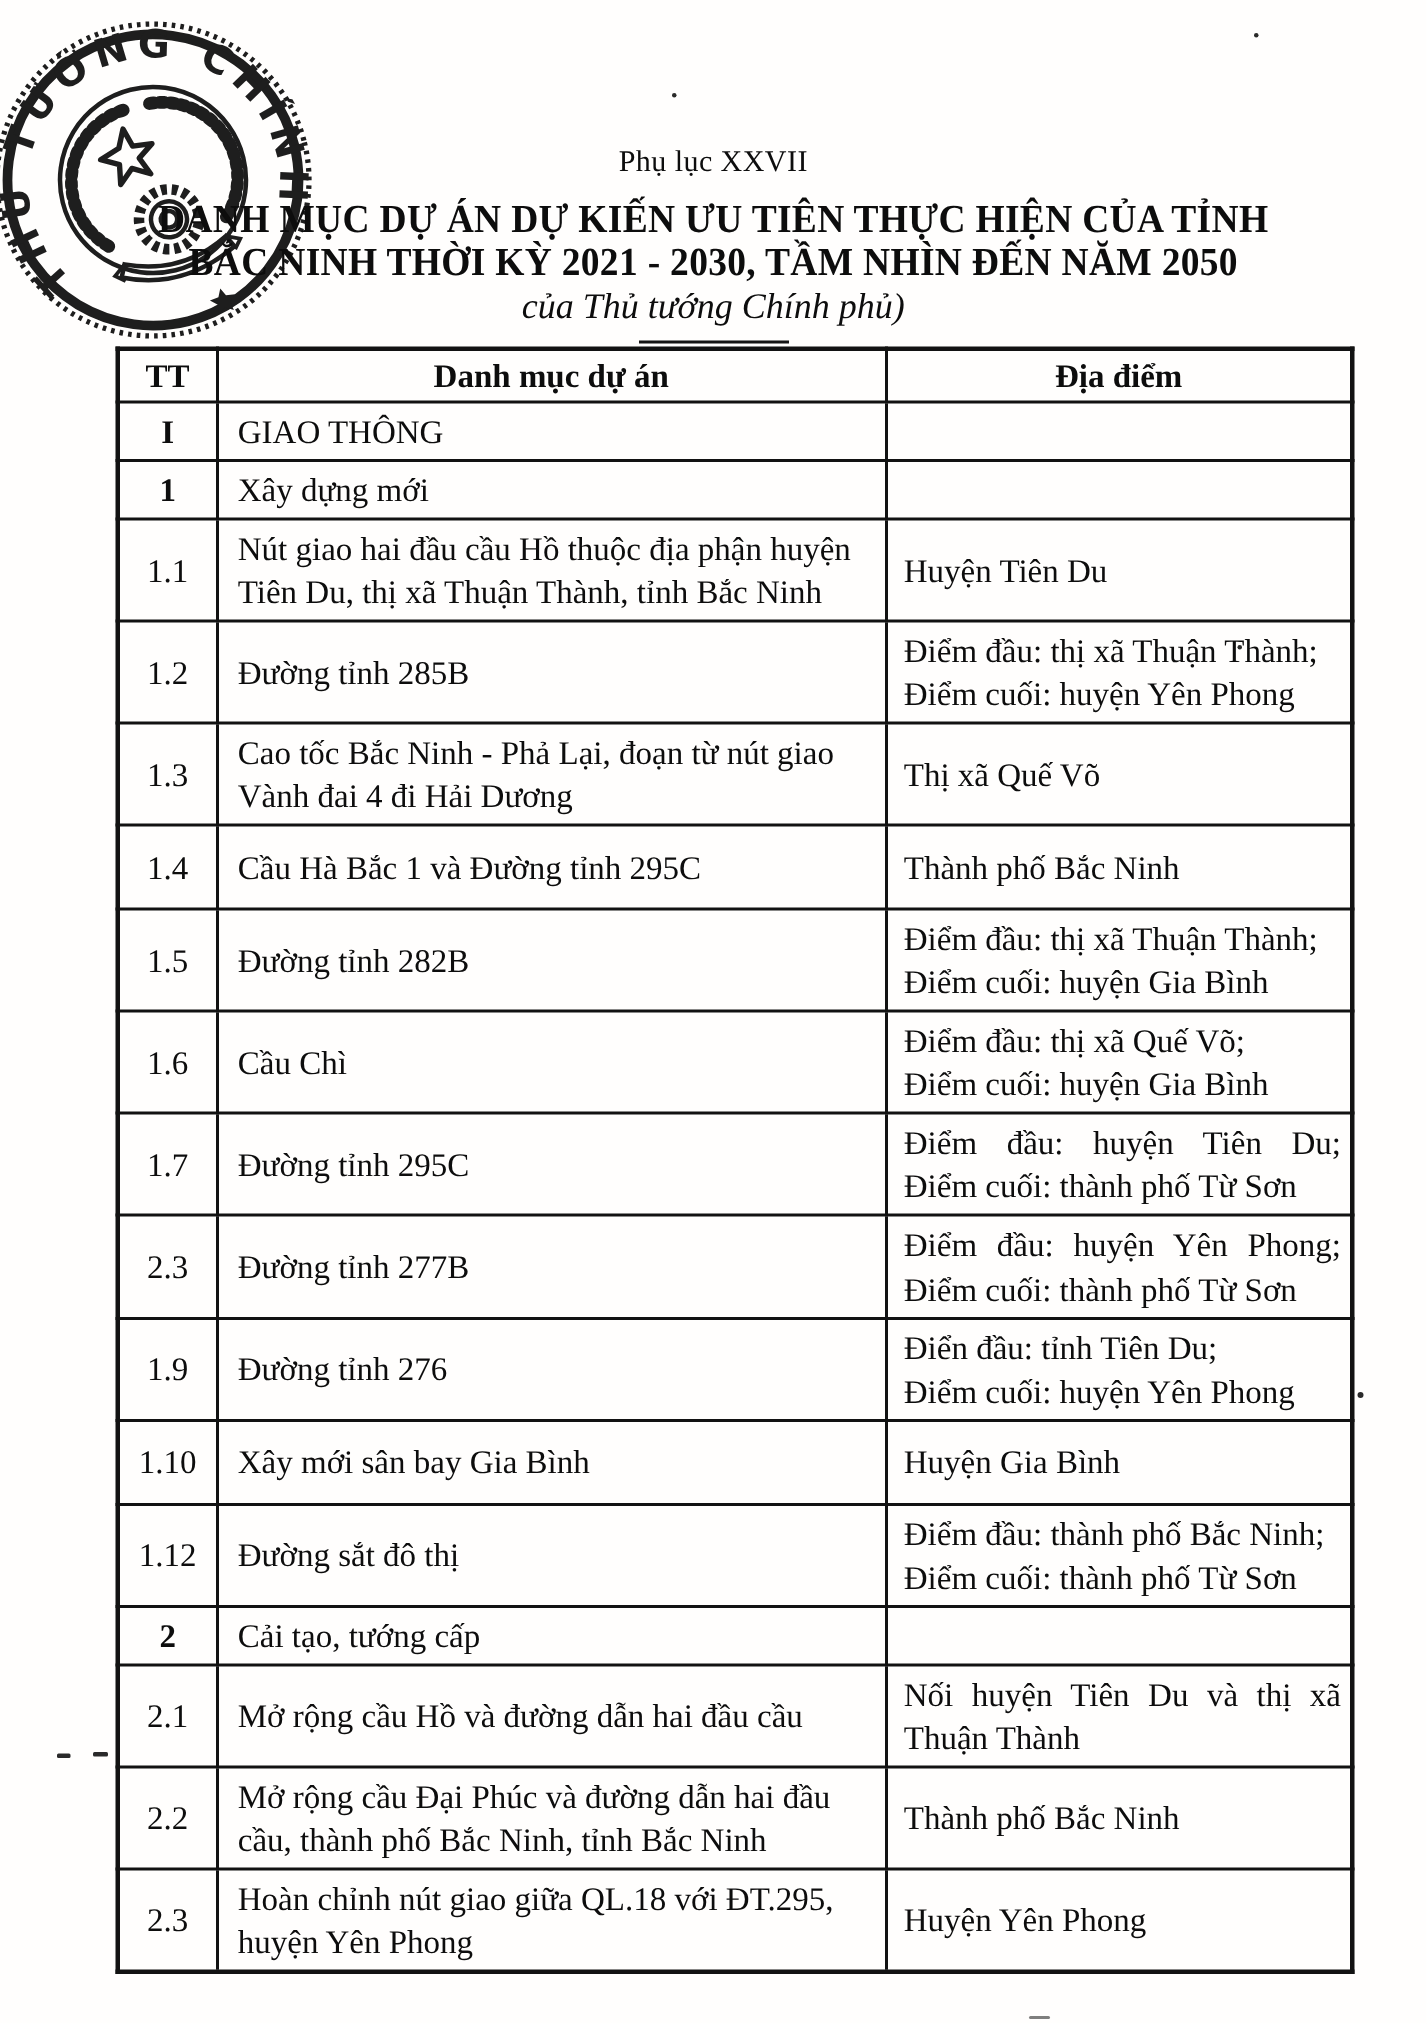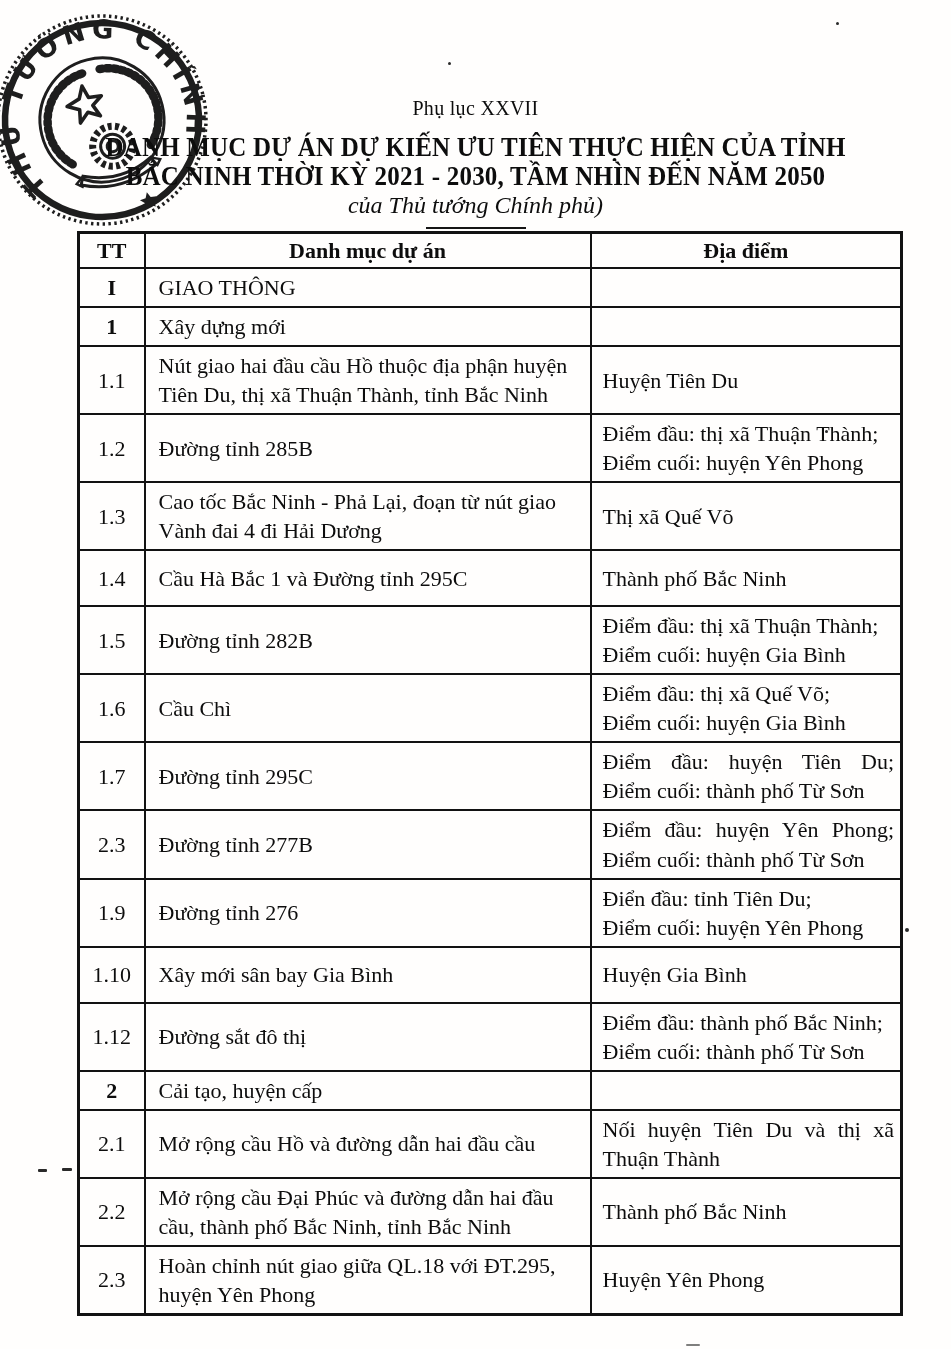--- a/index.html
+++ b/index.html
@@ -221,21 +221,21 @@
         <tr class="normal">
           <td class="cell-tt">1.12</td>
           <td class="cell-project">Đường sắt đô thị</td>
           <td class="cell-location">
             <div class="loc-line">Điểm đầu: thành phố Bắc Ninh;</div>
             <div class="loc-line">Điểm cuối: thành phố Từ Sơn</div>
           </td>
         </tr>
         <tr class="section">
           <td class="cell-tt">2</td>
-          <td class="cell-project">Cải tạo, huyện cấp</td>
+          <td class="cell-project">Cải tạo, tướng cấp</td>
           <td class="cell-location"></td>
         </tr>
         <tr class="normal justify">
           <td class="cell-tt">2.1</td>
           <td class="cell-project">Mở rộng cầu Hồ và đường dẫn hai đầu cầu</td>
           <td class="cell-location">
             <div class="loc-line">Nối huyện Tiên Du và thị xã</div>
             <div class="loc-line">Thuận Thành</div>
           </td>
         </tr>

